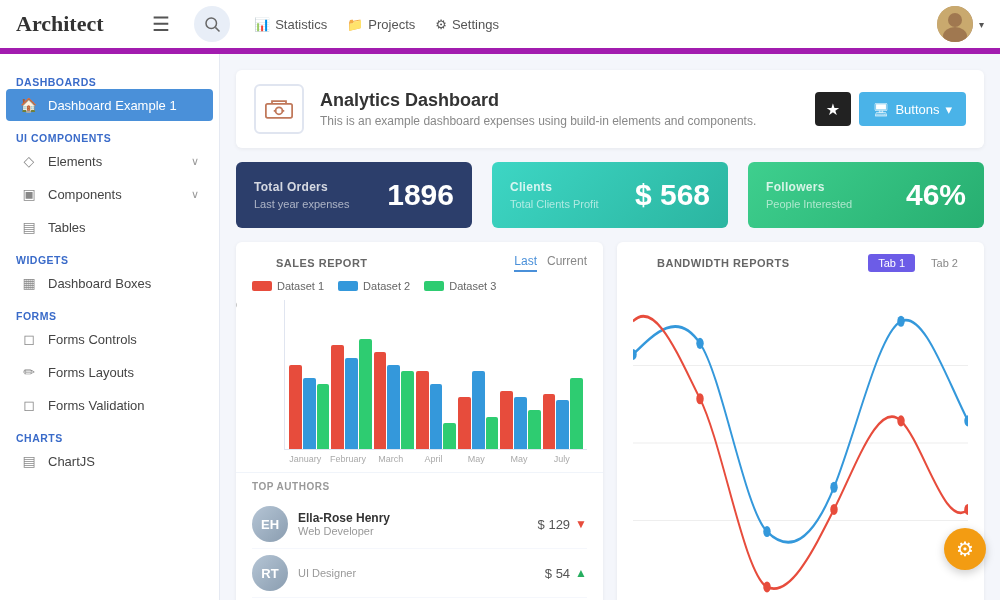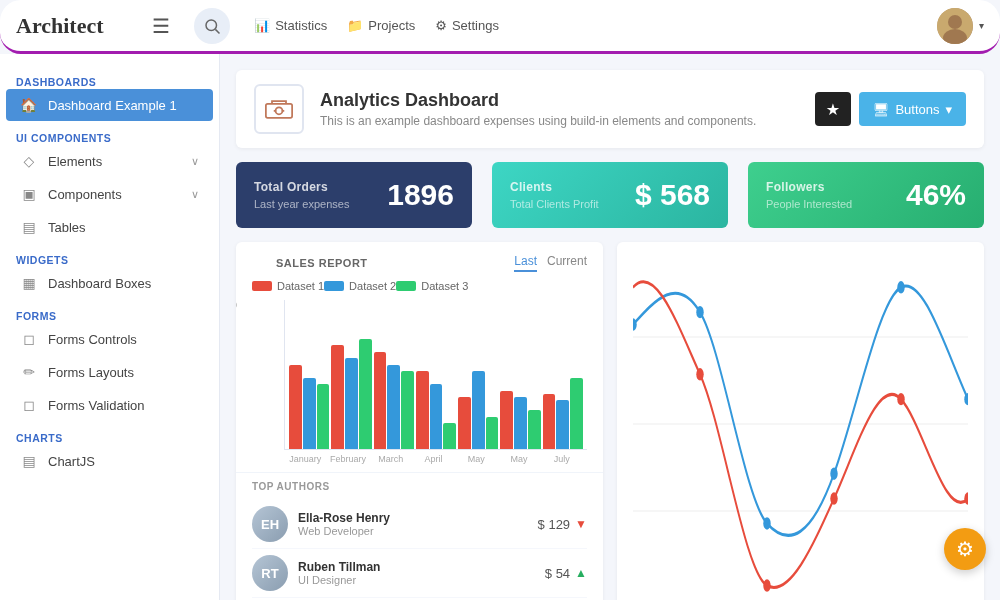--- a/index.html
+++ b/index.html
@@ -2,28 +2,27 @@
 <html><head>
   <meta charset="utf-8">
   <style>
     * { box-sizing: border-box; margin: 0; padding: 0; }
     body { font-family: 'Segoe UI', Arial, sans-serif; background: #f4f6fb; display: flex; flex-direction: column; height: 600px; overflow: hidden; }
 
     
     .top-nav {
       height: 54px;
       background: #fff;
-      border-bottom: 3px solid #a21caf;
+      border-bottom: 6px solid #a21caf;
       display: flex;
       align-items: center;
       padding: 0 16px;
       gap: 16px;
       flex-shrink: 0;
       z-index: 10;
-      border-radius: 21px;
     }
     .logo {
       font-family: Georgia, serif;
       font-size: 22px;
       font-weight: bold;
       color: #333;
       min-width: 120px;
     }
     .nav-hamburger { cursor: pointer; color: #555; font-size: 20px; margin-right: 8px; }
     .nav-search-wrap {
@@ -165,21 +164,21 @@
       align-items: center;
       justify-content: space-between;
       padding: 12px 16px 8px;
     }
     .card-title { font-size: 11px; font-weight: 700; color: #666; letter-spacing: 0.5px; text-transform: uppercase; margin-left: 24px; }
     .card-tabs { display: flex; gap: 10px; }
     .card-tab { font-size: 12px; color: #888; cursor: pointer; padding-bottom: 2px; }
     .card-tab.active { color: #4a90d9; border-bottom: 2px solid #4a90d9; }
 
     
-    .chart-legend { display: flex; padding: 0 16px 8px; }
+    .chart-legend { display: flex; gap: 14px; padding: 0 16px 8px; }
     .legend-item { display: flex; align-items: center; gap: 5px; font-size: 11px; color: #666; }
     .legend-dot { width: 20px; height: 10px; border-radius: 2px; }
     .chart-area { padding: 0 16px 8px; flex: 1; }
     .bar-chart-wrap { display: flex; height: 150px; align-items: flex-end; gap: 2px; border-left: 1px solid #e0e5f0; border-bottom: 1px solid #e0e5f0; padding: 8px 4px 0; position: relative; }
     .bar-group { display: flex; gap: 1px; align-items: flex-end; flex: 1; }
     .bar { border-radius: 2px 2px 0 0; min-width: 6px; }
     .y-labels { position: absolute; left: -30px; top: 0; bottom: 0; display: flex; flex-direction: column; justify-content: space-between; font-size: 9px; color: #aaa; }
     .x-labels { display: flex; padding: 4px 4px 0; }
     .x-label { flex: 1; text-align: center; font-size: 9px; color: #aaa; }
 
@@ -447,30 +446,36 @@
                 <div class="author-avatar-img">EH</div>
   <div class="author-info">
     <div class="author-name">Ella-Rose Henry</div>
     <div class="author-role">Web Developer</div>
   </div>
   <div class="author-amount">$ 129 <span class="arrow-down">▼</span></div>
               </div>
               <div class="author-row">
                 <div class="author-avatar-img">RT</div>
   <div class="author-info">
-    <div class="author-name">Ruben Tillman</div>
     <div class="author-role">UI Designer</div>
   </div>
   <div class="author-amount">$ 54 <span class="arrow-up">▲</span></div>
               </div>
             </div>
         </div>
       </div>
 
       <div class="card">
+        <div class="card-header">
+          <span class="card-title">BANDWIDTH REPORTS</span>
+          <div class="bandwidth-tabs" id="bandwidth-tabs">
+              <span class="bw-tab active">Tab 1</span>
+              <span class="bw-tab">Tab 2</span>
+            </div>
+        </div>
         <div class="bandwidth-chart">
           <svg class="bw-svg" viewBox="0 0 450 280" preserveAspectRatio="none">
 
             <line x1="0" y1="70" x2="450" y2="70" stroke="#eee" stroke-width="1"></line>
             <line x1="0" y1="140" x2="450" y2="140" stroke="#eee" stroke-width="1"></line>
             <line x1="0" y1="210" x2="450" y2="210" stroke="#eee" stroke-width="1"></line>
 
             <path d="M0,60 C30,40 60,20 90,50 C120,80 150,200 180,220 C210,240 240,230 270,180 C300,130 330,40 360,30 C390,20 420,80 450,120" fill="none" stroke="#3498db" stroke-width="2.5"></path>
 
             <path d="M0,30 C30,10 60,60 90,100 C120,140 150,260 180,270 C210,280 240,240 270,200 C300,160 330,100 360,120 C390,140 420,220 450,200" fill="none" stroke="#e74c3c" stroke-width="2.5"></path>

